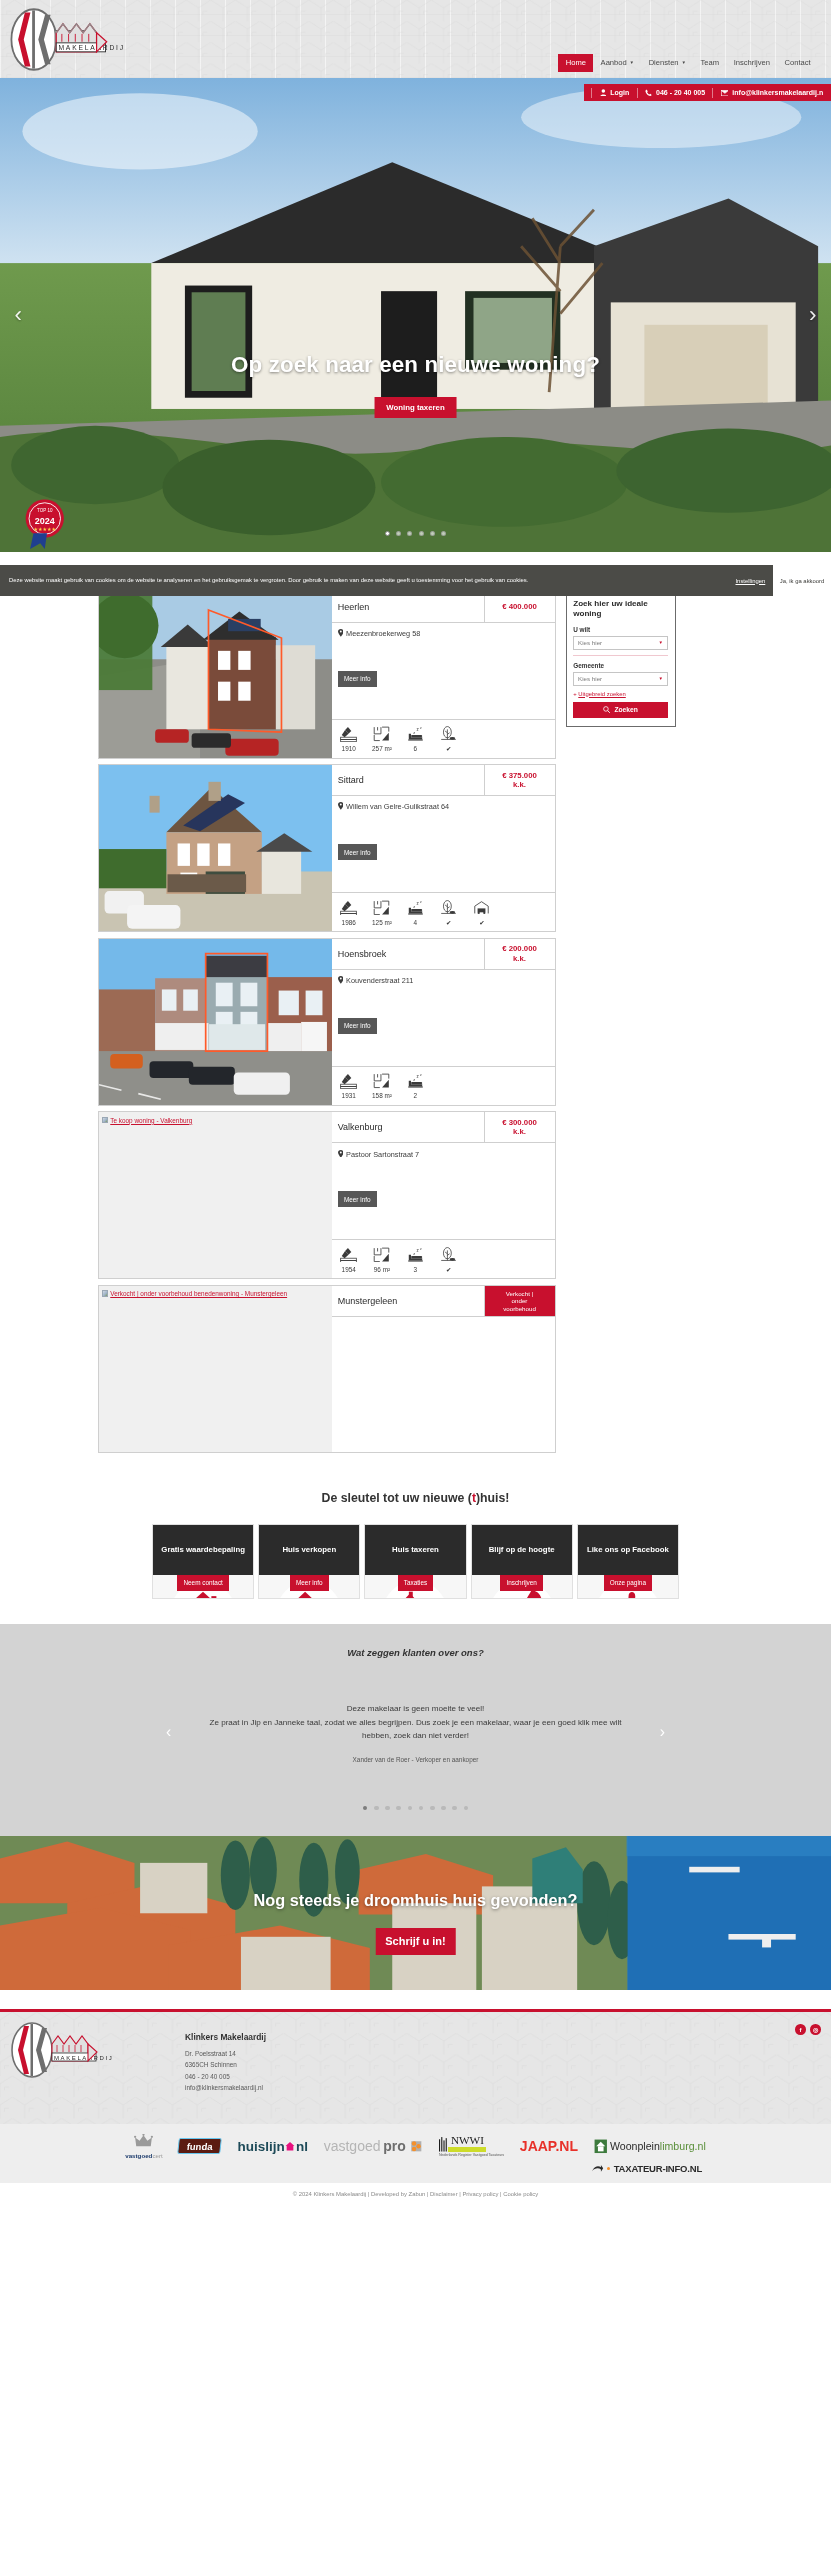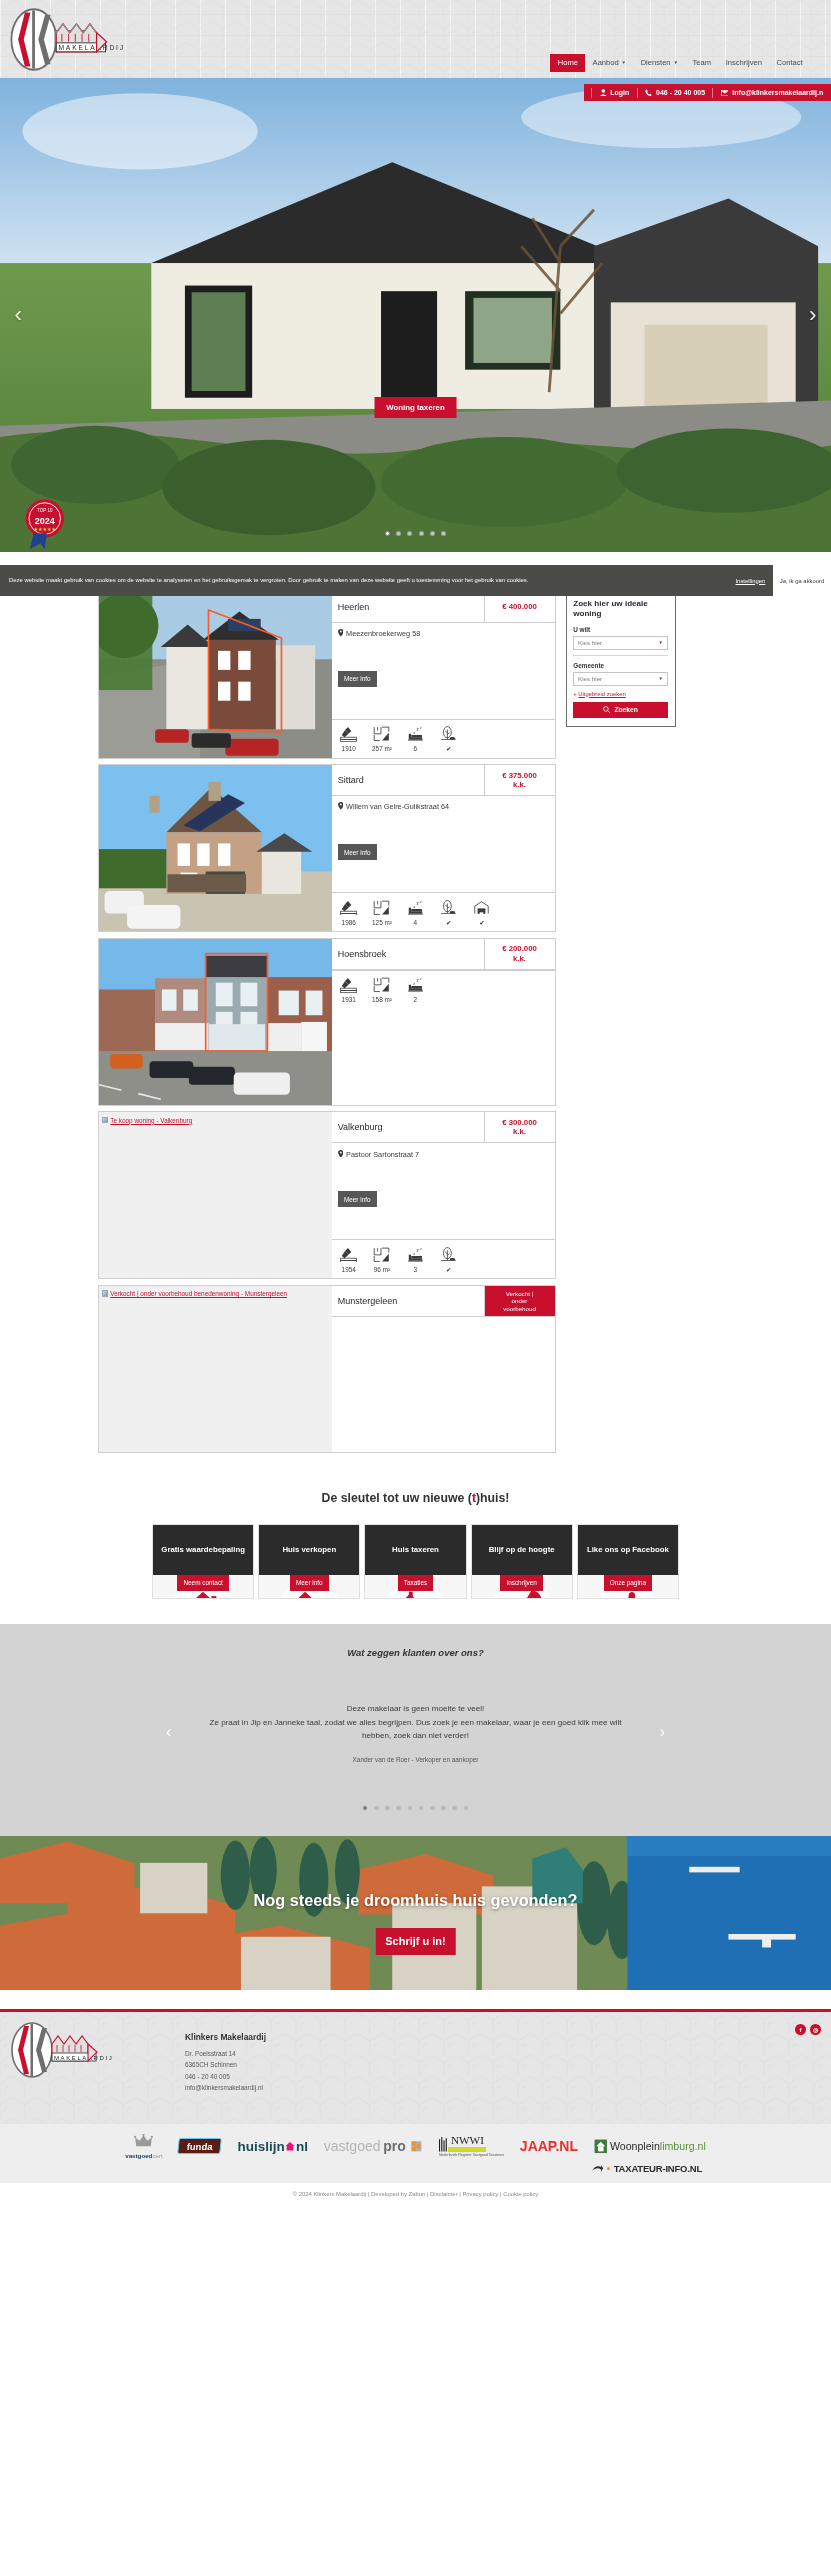--- a/index.html
+++ b/index.html
@@ -25,21 +25,21 @@
   .house-pattern {
     position:absolute; inset:0;
     opacity:.5;
     background-size:25px 21px;
   }
   .logo {
     position:absolute; left:7.8px; top:6.7px;
     width:157px; height:65px;
   }
   .nav {
-    position:absolute; right:21px; top:54px;
+    position:absolute; right:13px; top:54px;
     display:flex; align-items:center; gap:0;
   }
   .nav a {
     display:inline-block;
     padding:5px 7.3px;
     font-size:7.6px;
     color:#4a4a4a;
     text-decoration:none;
     line-height:1;
   }
@@ -429,20 +429,21 @@
       <path d="M0 640 C 260 600 520 700 760 660 C 1000 620 1240 700 1483 655 L1483 845 L0 845 Z" fill="#4e7337"></path>
       <ellipse cx="170" cy="690" rx="150" ry="70" fill="#3f6630"></ellipse>
       <ellipse cx="480" cy="730" rx="190" ry="85" fill="#3a5f2c"></ellipse>
       <ellipse cx="900" cy="720" rx="220" ry="80" fill="#436b31"></ellipse>
       <ellipse cx="1300" cy="700" rx="200" ry="75" fill="#3d6430"></ellipse>
       <g stroke="#6b5134" stroke-width="5" fill="none" opacity=".85">
         <path d="M980 560 L1000 300 M1000 380 L930 300 M1000 420 L1075 330 M1000 330 L950 250 M1000 300 L1060 235"></path>
       </g>
     </svg>
 
+    <div class="hero-title">Op zoek naar een nieuwe woning?</div>
     <a class="hero-btn">Woning taxeren</a>
 
     <div class="hero-arrow left">‹</div>
     <div class="hero-arrow right">›</div>
 
     <div class="hero-dots">
       <span class="on"></span>
       <span></span>
       <span></span>
       <span></span>
@@ -721,20 +722,30 @@
               </g>
               <g stroke="#ffffff" stroke-width="3" opacity=".8">
                 <path d="M0 260 L40 270 M70 276 L110 286"></path>
               </g>
             </svg>
           </div>
           <div class="info">
             <div class="inforow1">
               <div class="place">Hoensbroek</div>
               <div class="price">€ 200.000 k.k.</div>
+            </div>
+            <div class="body">
+              <div class="addr">
+                <svg width="5.6" height="7.8" viewBox="0 0 10 14">
+                  <path d="M5 0 C1.8 0 0 2.2 0 4.6 C0 8 5 14 5 14 C5 14 10 8 10 4.6 C10 2.2 8.2 0 5 0 Z" fill="#3b3b3b"></path>
+                  <circle cx="5" cy="4.6" r="1.7" fill="#fff"></circle>
+                </svg>
+                <span>Kouvenderstraat 211</span>
+              </div>
+              <a class="meerinfo">Meer info</a>
             </div>
             <div class="specs">
               <div class="spec">
                 <div class="ic">
                   <svg width="17" height="15.7" viewBox="0 0 30 28">
                       <path d="M14 2 L20 9 L15 14 L9 7 Z" fill="#3b3b3b"></path>
                       <path d="M9 7 L3 16 L8 20 L15 14 Z" fill="#3b3b3b"></path>
                       <g stroke="#3b3b3b" stroke-width="1.4" fill="none">
                         <rect x="1" y="20" width="28" height="4"></rect>
                         <rect x="1" y="24" width="28" height="4"></rect>

